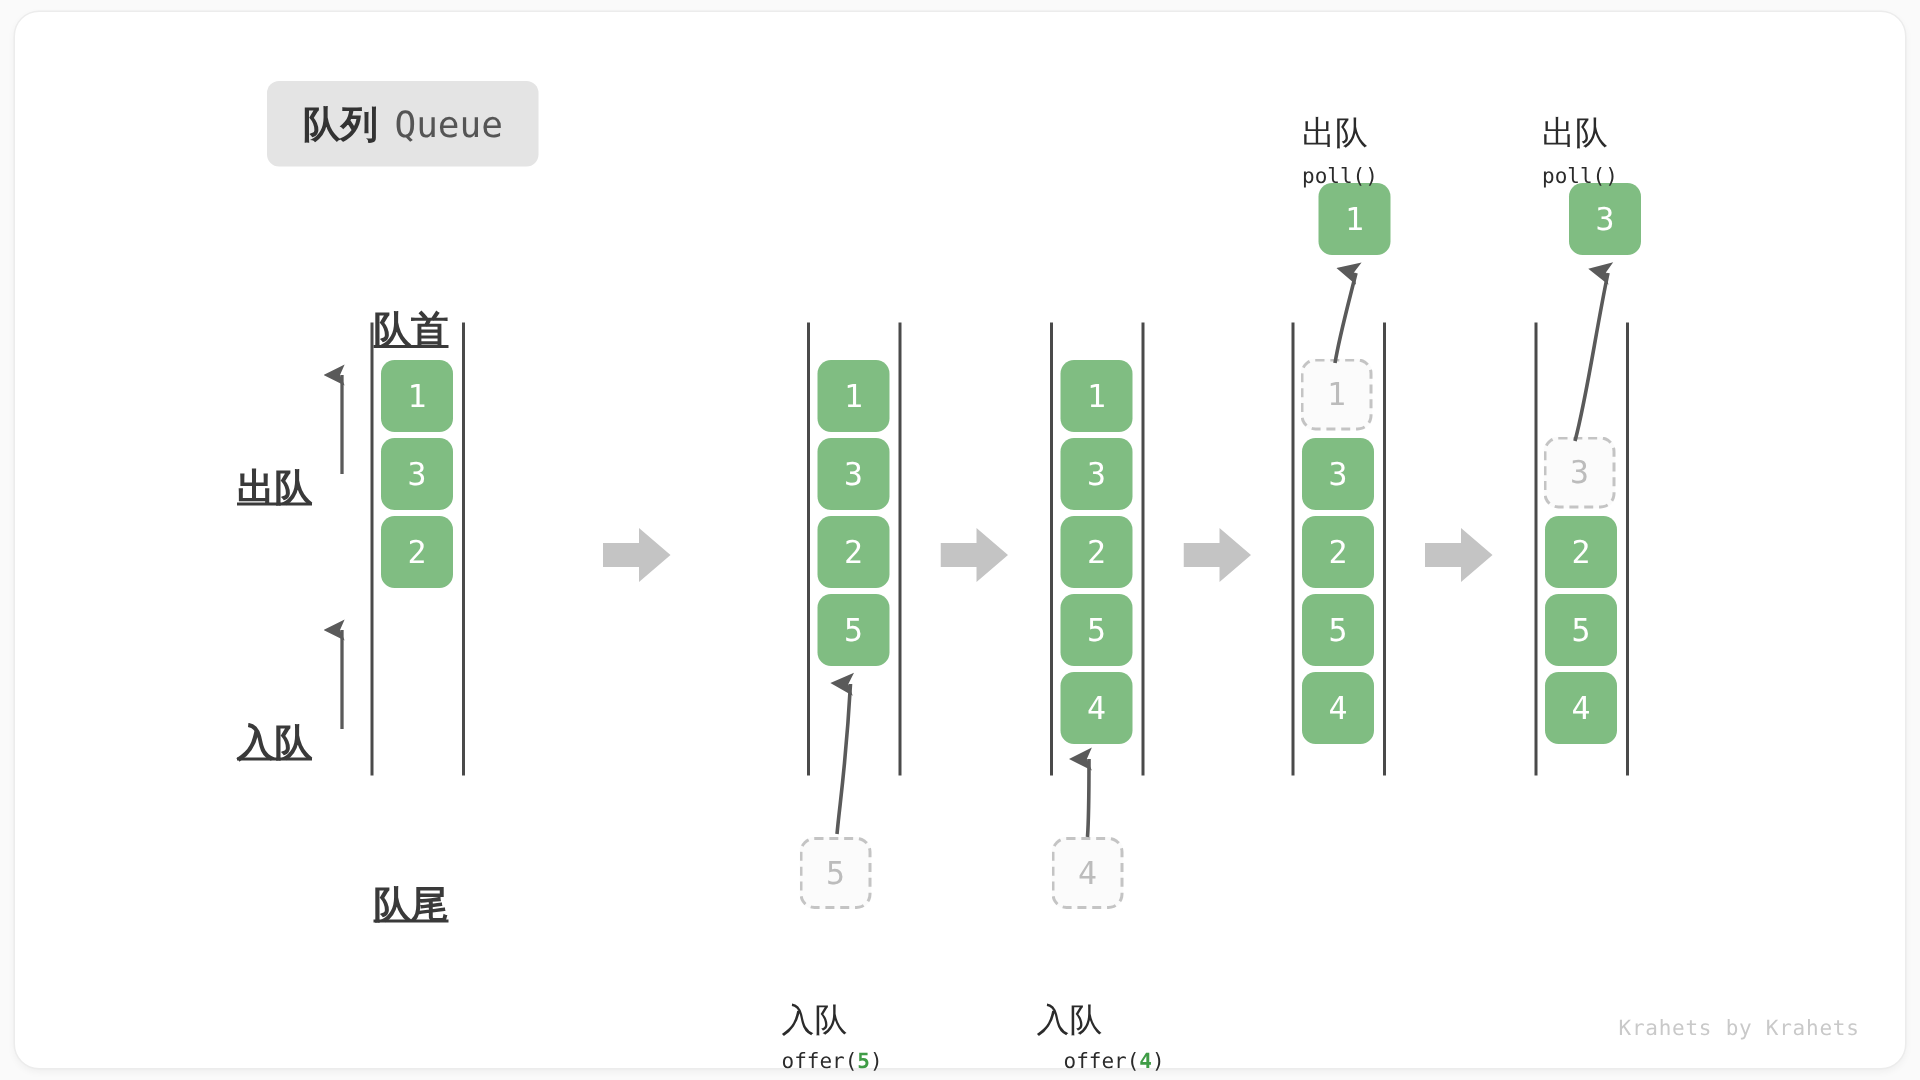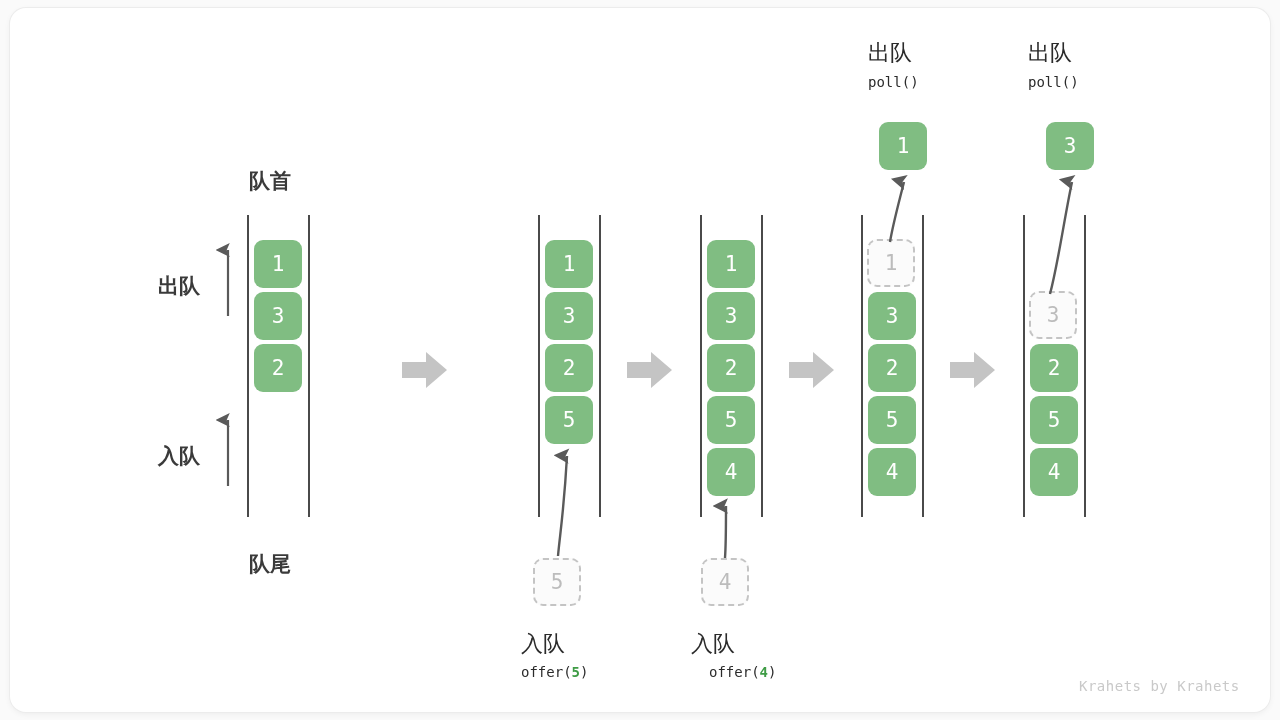--- a/index.html
+++ b/index.html
@@ -38,22 +38,23 @@
   .title-en {
     font-size: 24px; color: #555;
     font-family: "DejaVu Sans Mono", "Liberation Mono", monospace;
   }
 
   
   .lbl {
     position: absolute;
     white-space: nowrap;
     color: #333;
-  }
-  .lbl-cn-bold { font-size: 21px; font-weight: bold; color: #3a3a3a; }
+    margin-top: 36px;
+  }
+  .lbl-cn-bold { font-size: 25px; font-weight: bold; color: #3a3a3a; text-decoration: underline; }
   .lbl-cn { font-size: 22px; color: #2b2b2b; }
   .lbl-mono {
     font-size: 14px; color: #2b2b2b;
     font-family: "DejaVu Sans Mono", "Liberation Mono", monospace;
   }
   .lbl-mono .arg { color: #3f9c46; font-weight: bold; }
   .credit {
     position: absolute;
     font-family: "DejaVu Sans Mono", "Liberation Mono", monospace;
     font-size: 14px;
@@ -92,20 +93,24 @@
   
   .blockarrow { position: absolute; }
   .svgbox { position: absolute; overflow: visible; }
 </style>
 </head>
 <body>
 
 <div id="card">
   <div id="stage">
 
+    <div class="title-badge" style="left:168px; top:46px;">
+      <span class="title-cn">队列</span>
+      <span class="title-en">Queue</span>
+    </div>
 
     <div class="lbl lbl-cn-bold" style="left:239px; top:159px;">队首</div>
     <div class="lbl lbl-cn-bold" style="left:239px; top:542px;">队尾</div>
 
     <div class="lbl lbl-cn-bold" style="left:148px; top:264px;">出队</div>
     <svg class="svgbox" style="left:206px; top:230px;" width="26" height="80">
       <defs>
         <marker id="mk-up" markerWidth="7" markerHeight="7" refX="3.2" refY="5.6" orient="auto" markerUnits="strokeWidth">
           <path d="M3.2,0 L6.4,6.4 L3.2,5.0 L0,6.4 Z" fill="#5a5a5a"></path>
         </marker>

